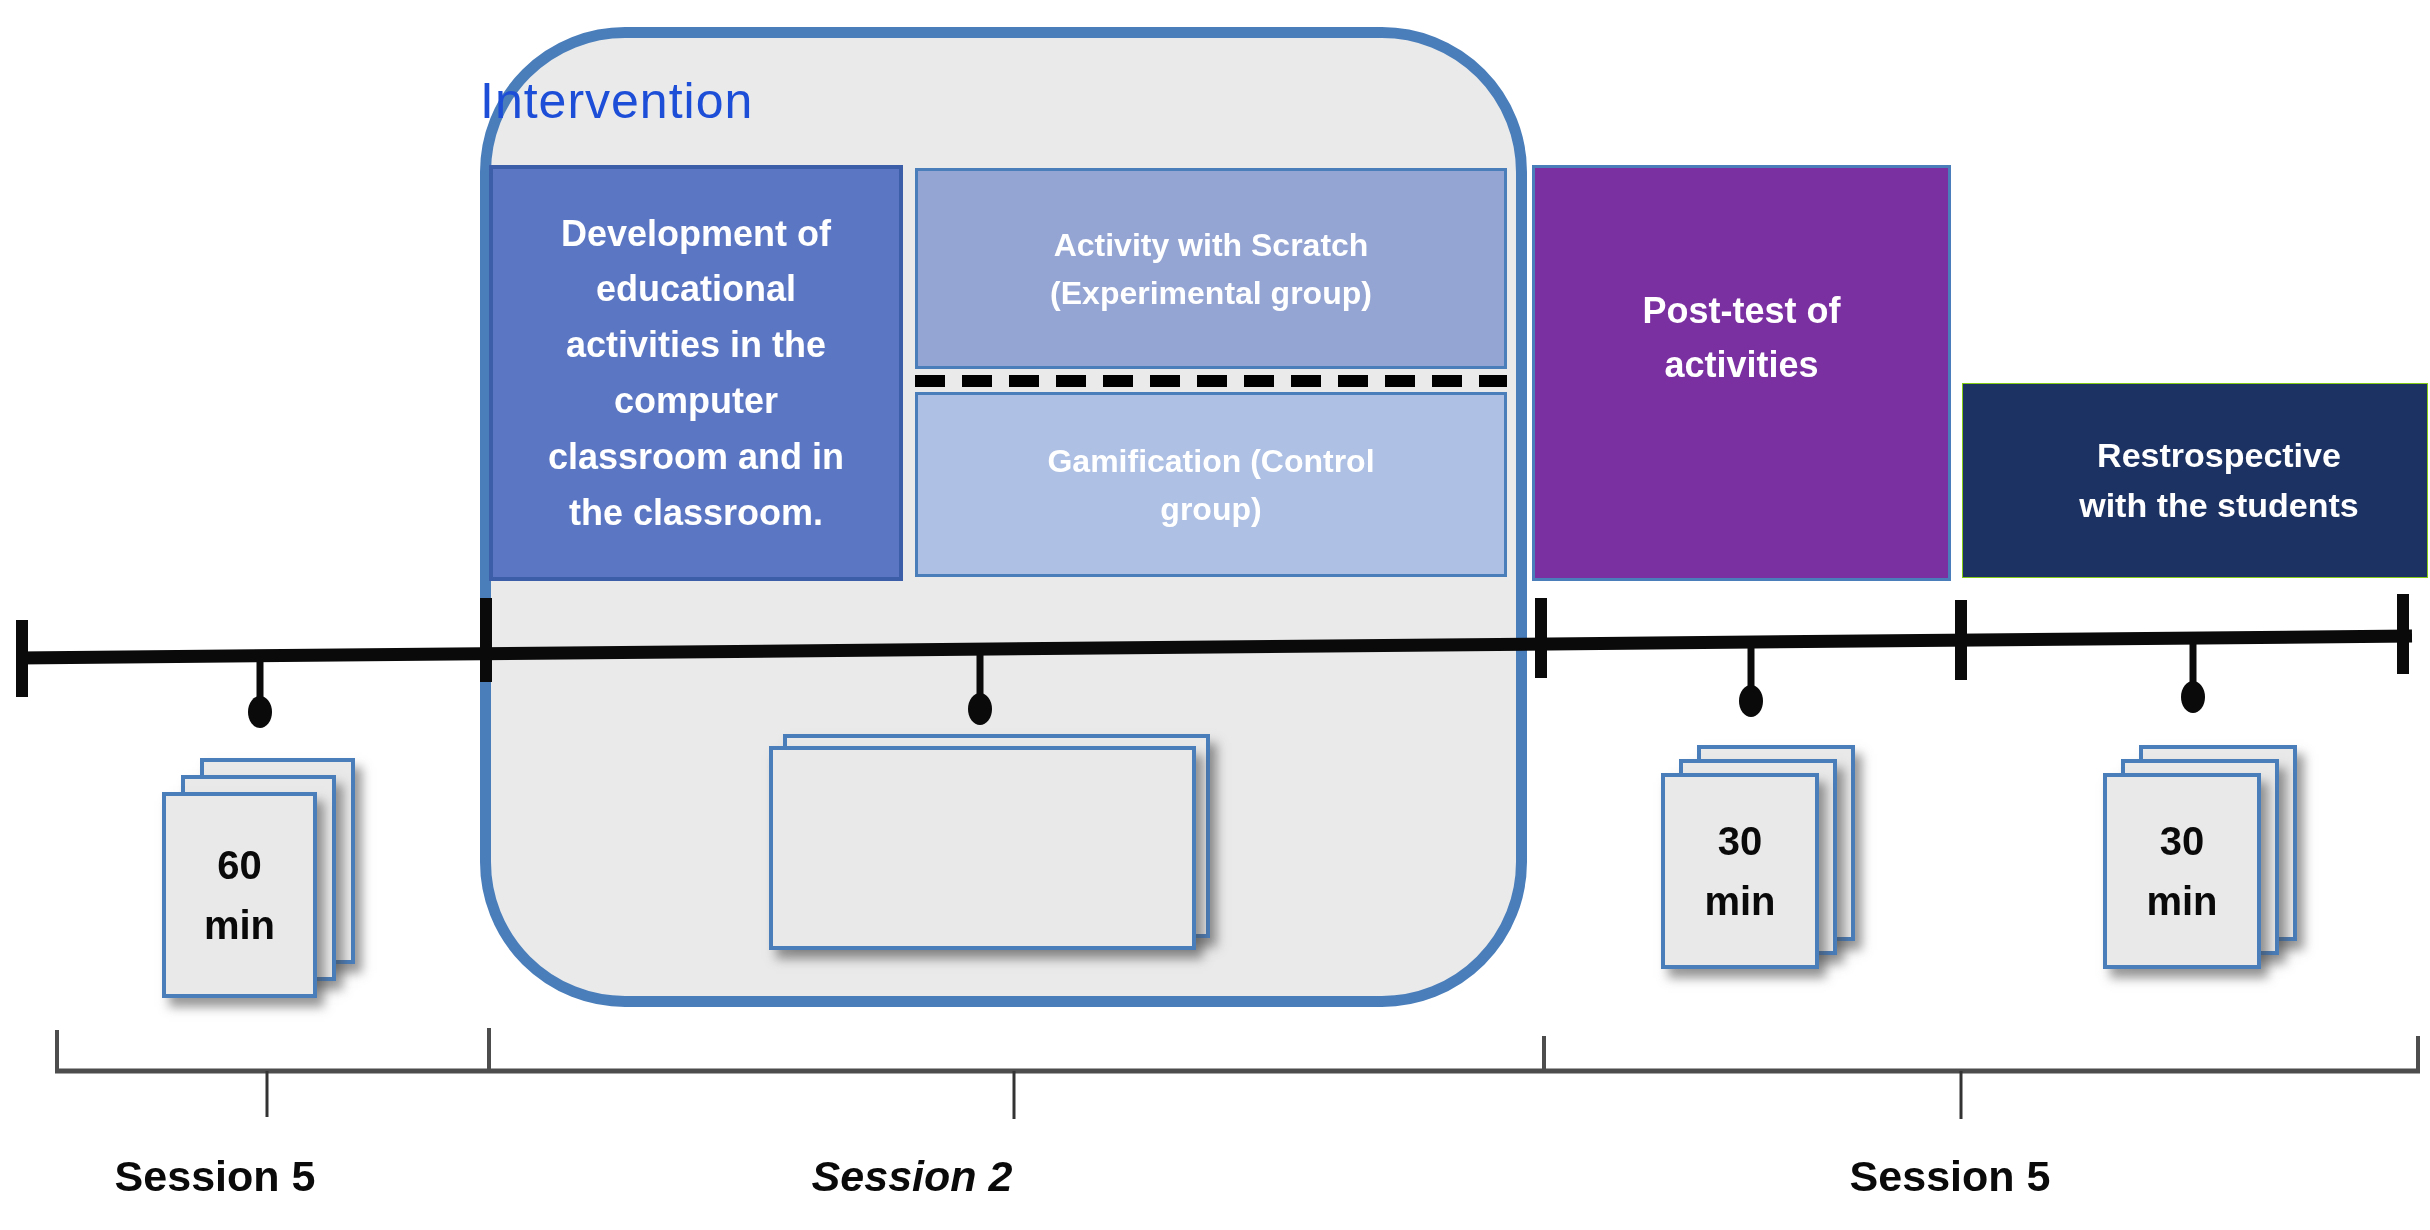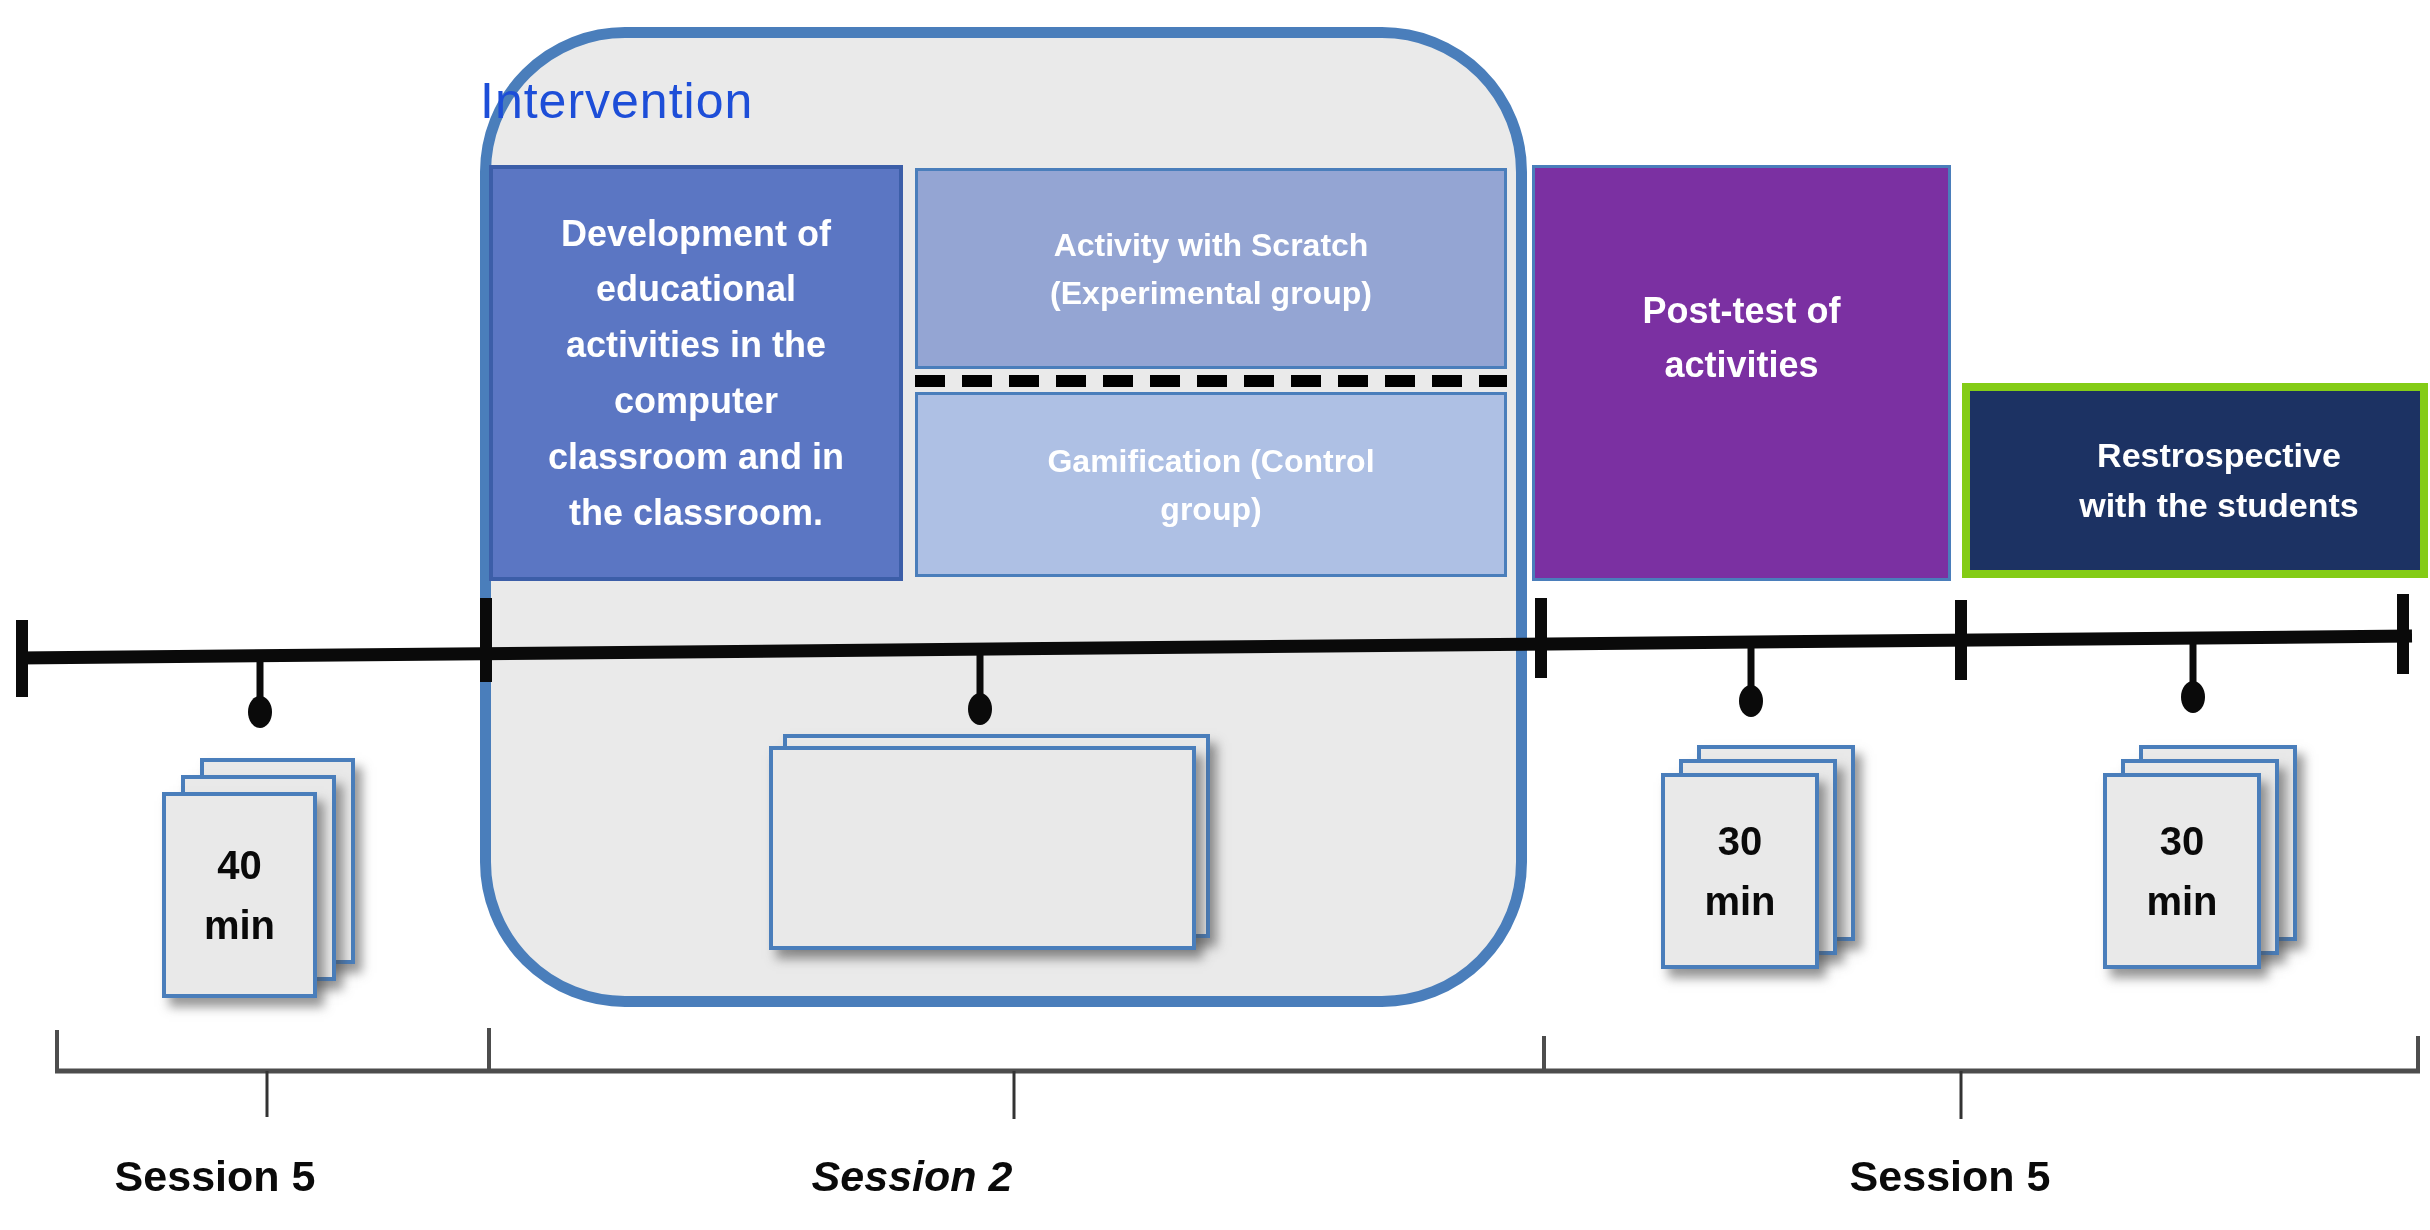--- a/index.html
+++ b/index.html
@@ -20,21 +20,21 @@
   .phase-development{left:489px;top:165px;width:414px;height:416px;border:4px solid #3C5EA8;
       font-size:36px;line-height:1.55;}
   .phase-experimental{left:915px;top:168px;width:592px;height:201px;border:3px solid #4A7EBB;
       font-size:32px;line-height:1.5;}
   .dashed-divider{position:absolute;left:915px;top:375px;width:592px;height:12px;z-index:2;
       background:repeating-linear-gradient(90deg,#000 0 30px,transparent 30px 47px);}
   .phase-control{left:915px;top:392px;width:592px;height:185px;border:3px solid #4A7EBB;
       font-size:32px;line-height:1.5;}
   .phase-posttest{left:1532px;top:165px;width:419px;height:416px;border:3px solid #4A7EBB;
       font-size:36px;line-height:1.5;padding-bottom:70px;}
-  .phase-retrospective{left:1962px;top:383px;width:466px;height:195px;border:8px solid #84cc16;
+  .phase-retrospective{left:1962px;top:383px;width:466px;height:195px;border:1px solid #84cc16;
       font-size:34px;line-height:1.45;padding-left:48px;}
 
   
   .overlay{position:absolute;left:0;top:0;width:2430px;height:1230px;z-index:3;pointer-events:none;}
 
   
   .stack{position:absolute;z-index:4;}
   .page{position:absolute;background:#E9E9E9;border:4px solid #4A7EBB;box-sizing:border-box;
         box-shadow:7px 9px 10px rgba(70,70,70,.55);}
   .page.front{display:flex;align-items:center;justify-content:center;text-align:center;
@@ -96,21 +96,21 @@
     <line x1="1544" y1="1036" x2="1544" y2="1071" stroke="#4d4d4d" stroke-width="4"></line>
     <line x1="2418" y1="1036" x2="2418" y2="1071" stroke="#4d4d4d" stroke-width="4"></line>
     <line x1="267" y1="1071" x2="267" y2="1117" stroke="#333333" stroke-width="3"></line>
     <line x1="1014" y1="1071" x2="1014" y2="1119" stroke="#333333" stroke-width="3"></line>
     <line x1="1961" y1="1071" x2="1961" y2="1119" stroke="#333333" stroke-width="3"></line>
   </svg>
 
   <div class="stack stack-a" style="left:162px;top:758px;width:210px;height:250px;">
     <div class="page" style="left:38px;top:0;"></div>
     <div class="page" style="left:19px;top:17px;"></div>
-    <div class="page front" style="left:0;top:34px;">40
+    <div class="page front" style="left:0;top:34px;">60
 min</div>
   </div>
 
   <div class="stack stack-b" style="left:755px;top:734px;width:470px;height:240px;">
     <div class="page" style="left:28px;top:0;"></div>
     <div class="page" style="left:14px;top:12px;"></div>
   </div>
 
   <div class="stack stack-c" style="left:1661px;top:745px;width:210px;height:240px;">
     <div class="page" style="left:36px;top:0;"></div>

